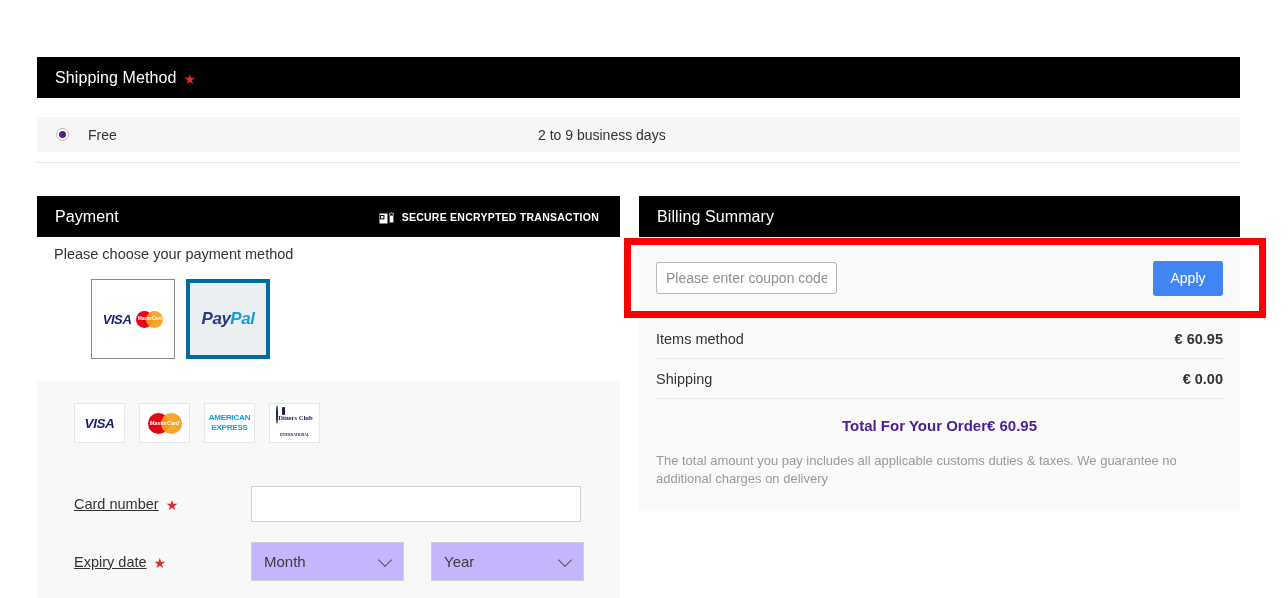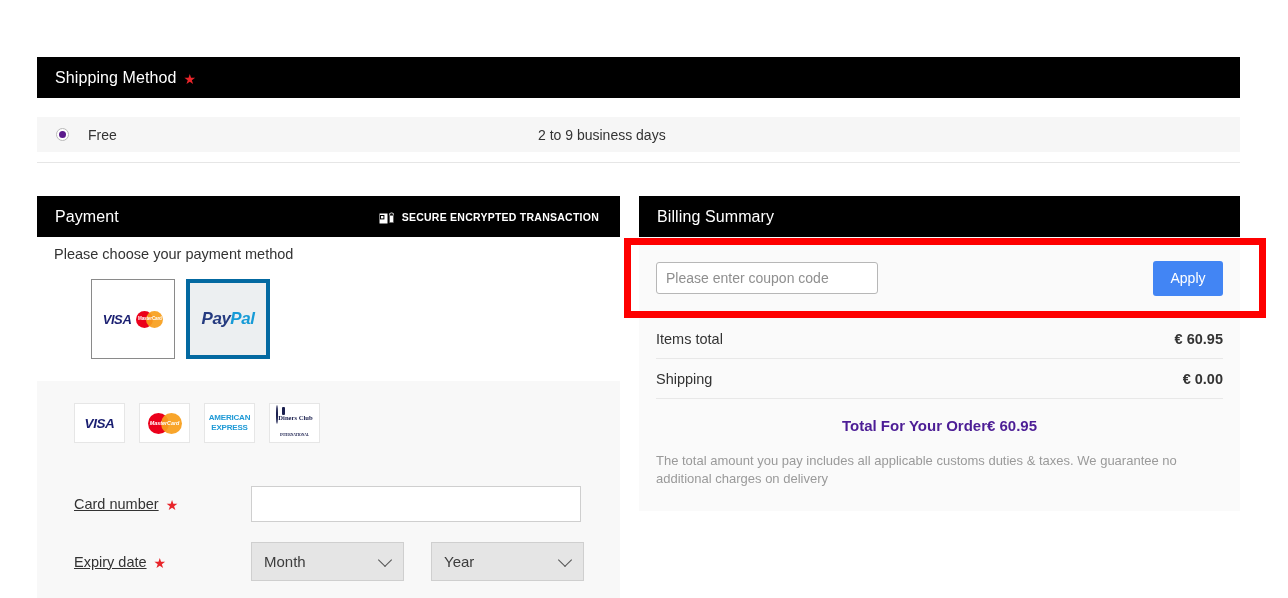--- a/index.html
+++ b/index.html
@@ -226,21 +226,21 @@
     box-sizing: border-box;
     font-family: "Liberation Sans", sans-serif;
     font-size: 14.5px;
     color: #333;
     padding: 0 10px;
     outline: none;
   }
   #card-number-input { width: 330px; height: 36px; }
   .select-box {
     position: relative;
-    background: #e5e5e5;
+    background: #c4b5fd;
     border: 1px solid #cfcfcf;
     box-sizing: border-box;
     height: 39px;
     display: flex;
     align-items: center;
     padding: 0 12px;
     font-size: 15px;
     color: #3c3c3c;
   }
   #month-select { width: 153px; }
@@ -269,21 +269,21 @@
     box-sizing: border-box;
     min-height: 274px;
   }
   #coupon-row {
     display: flex;
     align-items: center;
     justify-content: space-between;
     height: 82px;
   }
   #coupon-input {
-    width: 222px;
+    width: 181px;
     height: 32px;
     box-sizing: border-box;
     border: 1px solid #b7b7b7;
     border-radius: 3px;
     background: #ffffff;
     font-family: "Liberation Sans", sans-serif;
     font-size: 14px;
     color: #000000;
     padding: 0 9px;
     outline: none;
@@ -445,21 +445,21 @@
   <div class="section-header">
     <span class="title">Billing Summary</span>
   </div>
   <div id="billing-body">
     <div id="coupon-row">
       <input id="coupon-input" type="text" value="" placeholder="Please enter coupon code" style="">
       <button id="apply-button">Apply</button>
     </div>
 
     <div class="sum-line">
-      <span>Items total</span>
+      <span>Items method</span>
       <span class="amt">€ 60.95</span>
     </div>
     <div class="sum-line">
       <span>Shipping</span>
       <span class="amt">€ 0.00</span>
     </div>
     <div id="total-line">
       <span>Total For Your Order</span>
       <span>€ 60.95</span>
     </div>

